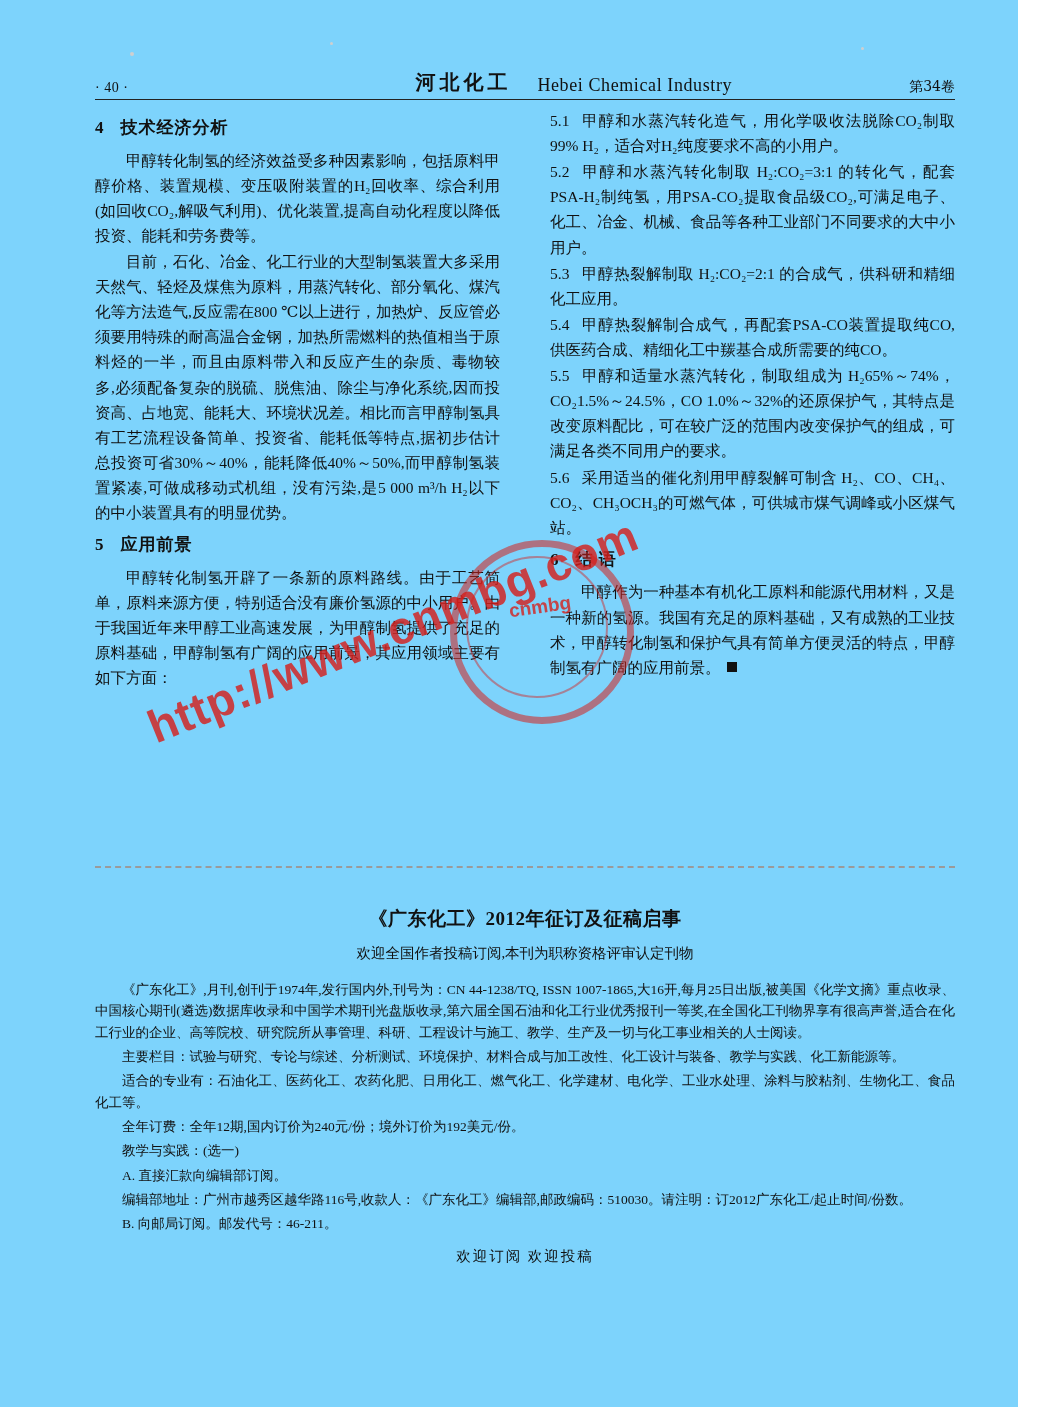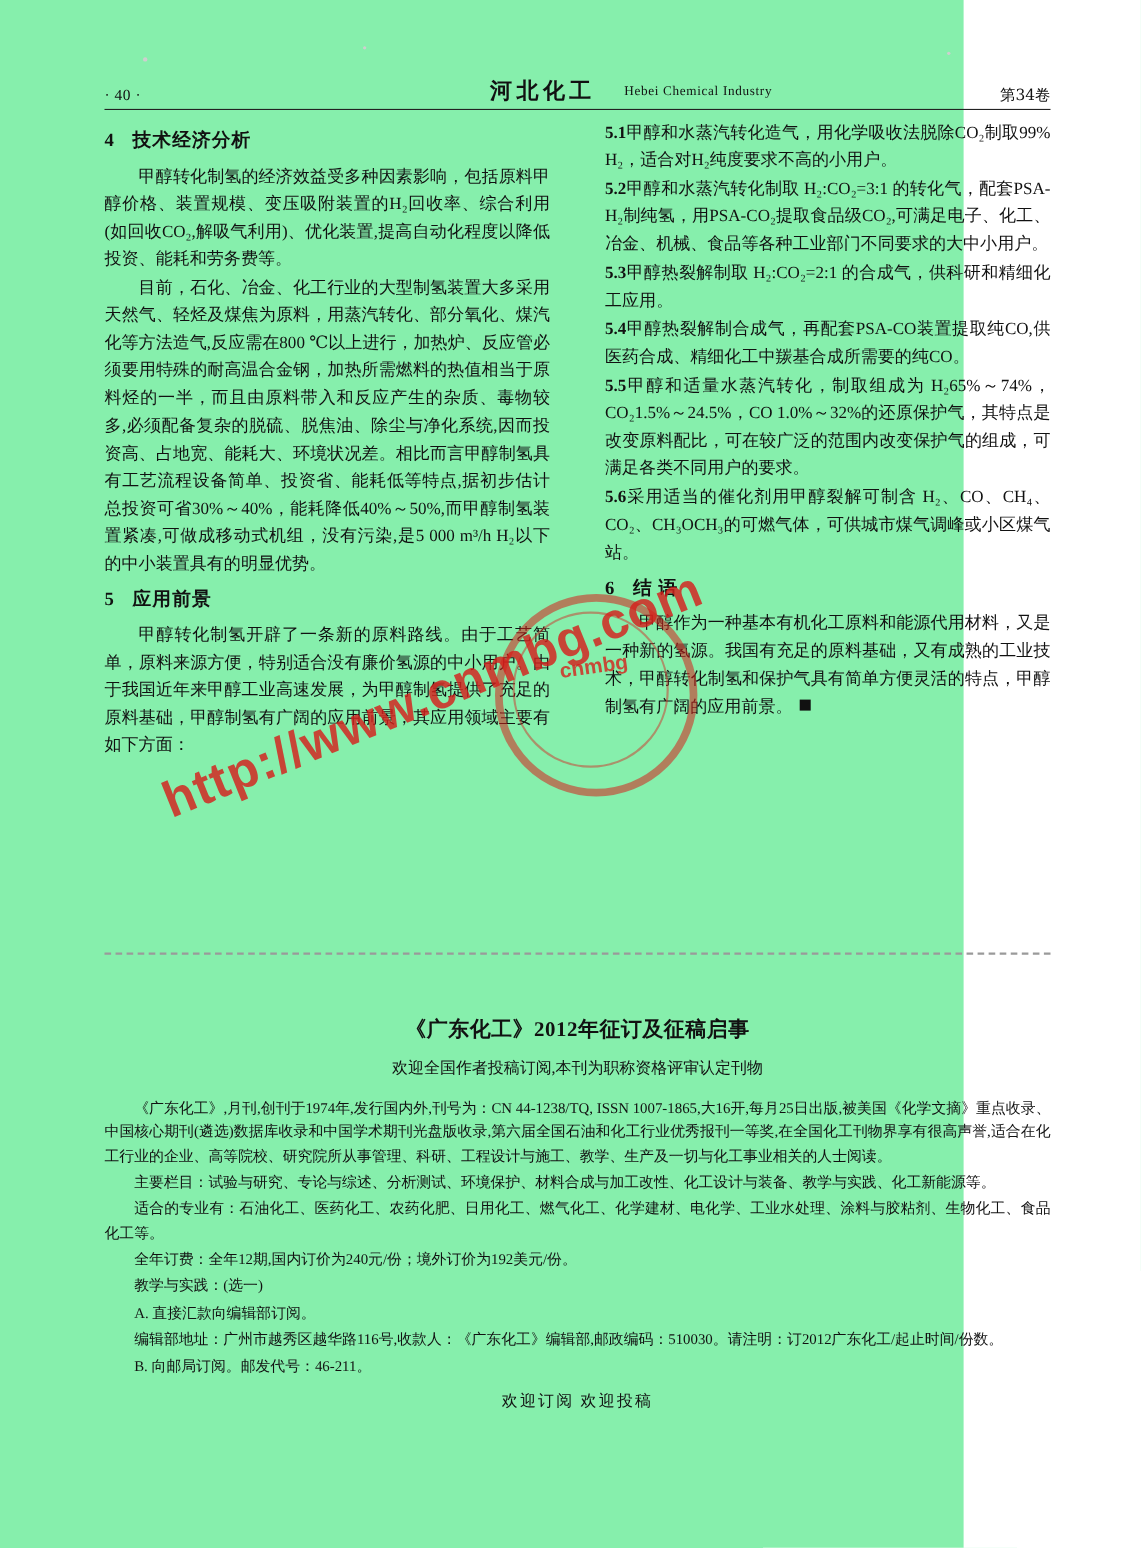--- a/index.html
+++ b/index.html
@@ -11,54 +11,54 @@
     width: 1037px;
     height: 1407px;
     position: relative;
     font-family: "Liberation Serif", "DejaVu Serif", serif;
     color: #111;
     overflow: hidden;
   }
   .page {
     position: absolute;
     left: 0; top: 0;
-    width: 876px; height: 1407px;
-    background: #86efac;
+    width: 1018px; height: 1407px;
+    background: #7dd3fc;
   }
 
   
   .runhead {
     position: absolute;
     left: 95px; top: 62px;
     width: 860px;
     height: 34px;
     display: flex;
     align-items: flex-end;
     justify-content: space-between;
     border-bottom: 1.4px solid #222;
     padding-bottom: 3px;
   }
   .runhead .folio {
     font-size: 14px;
     letter-spacing: 0.5px;
   }
   .runhead .center {
     display: flex;
-    align-items: center;
+    align-items: flex-end;
     gap: 26px;
     margin-left: 110px;
   }
   .runhead .cn-title {
     font-family: "DejaVu Serif", serif;
     font-size: 20px;
     font-weight: bold;
     letter-spacing: 4px;
   }
   .runhead .en-title {
-    font-size: 12px;
+    font-size: 18px;
     letter-spacing: 0.6px;
   }
   .runhead .vol {
     font-size: 14px;
     font-family: "DejaVu Serif", serif;
   }
 
   
   .cols {
     position: absolute;
@@ -86,22 +86,22 @@
   h2.sec .num { margin-right: 16px; }
   p.para {
     margin: 0 0 1px 0;
     text-indent: 2em;
   }
   p.item {
     margin: 0 0 1px 0;
     text-indent: 0;
   }
   p.item .lbl {
-    font-weight: bold;
-    margin-right: 0;
+    font-weight: normal;
+    margin-right: 12px;
   }
   .sq {
     display: inline-block;
     width: 10px; height: 10px;
     background: #111;
     margin-left: 6px;
     vertical-align: 1px;
   }
 
   
@@ -120,21 +120,21 @@
     top: 900px;
     width: 860px;
     font-size: 13.5px;
     line-height: 1.58;
     text-align: justify;
   }
   .ad h3 {
     text-align: center;
     font-size: 19px;
     font-weight: bold;
-    margin: 22px 0 8px 0;
+    margin: 4px 0 8px 0;
     letter-spacing: 0.5px;
   }
   .ad .sub {
     text-align: center;
     font-size: 14.5px;
     margin: 0 0 14px 0;
   }
   .ad p {
     margin: 0 0 3px 0;
     text-indent: 2em;

